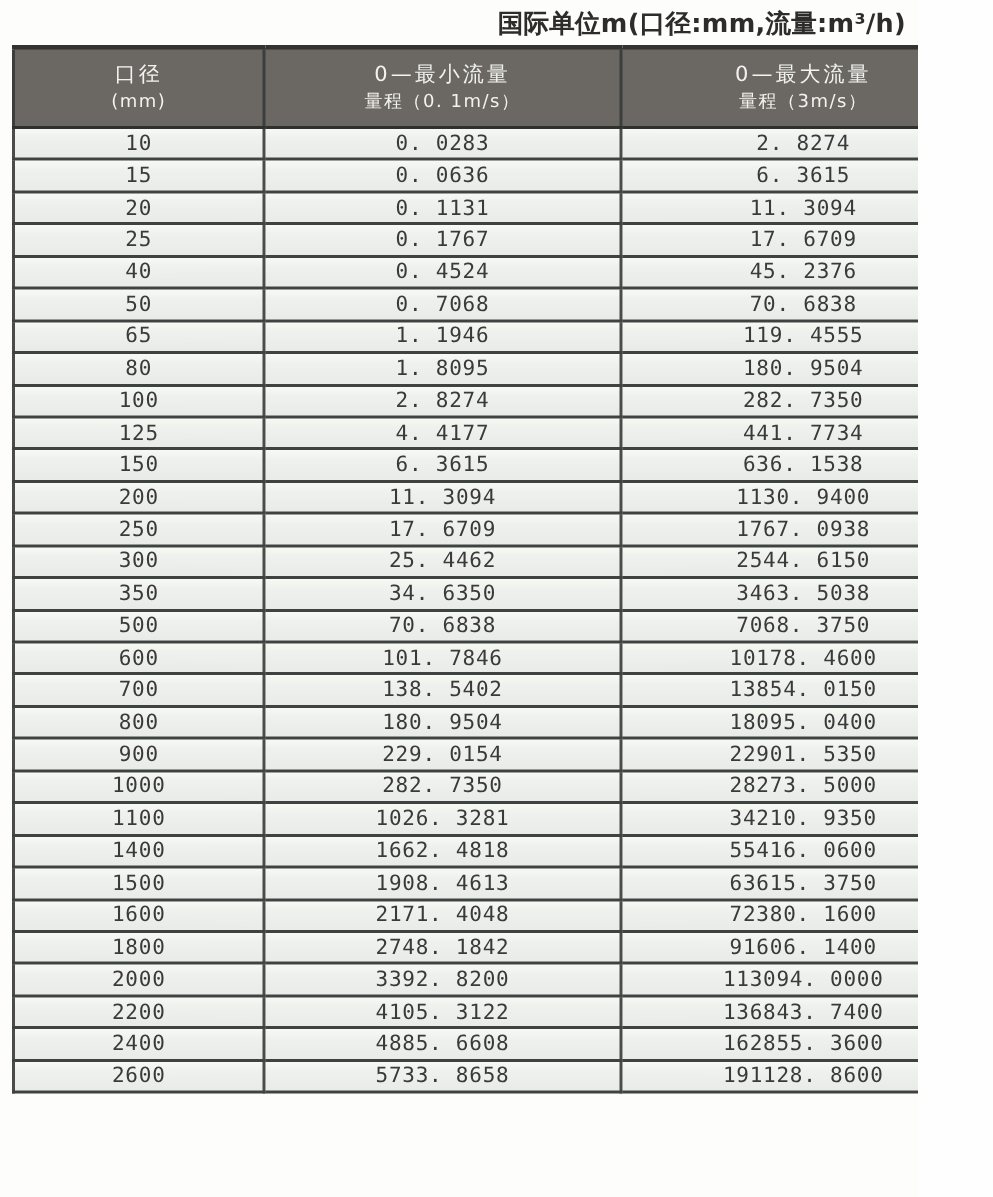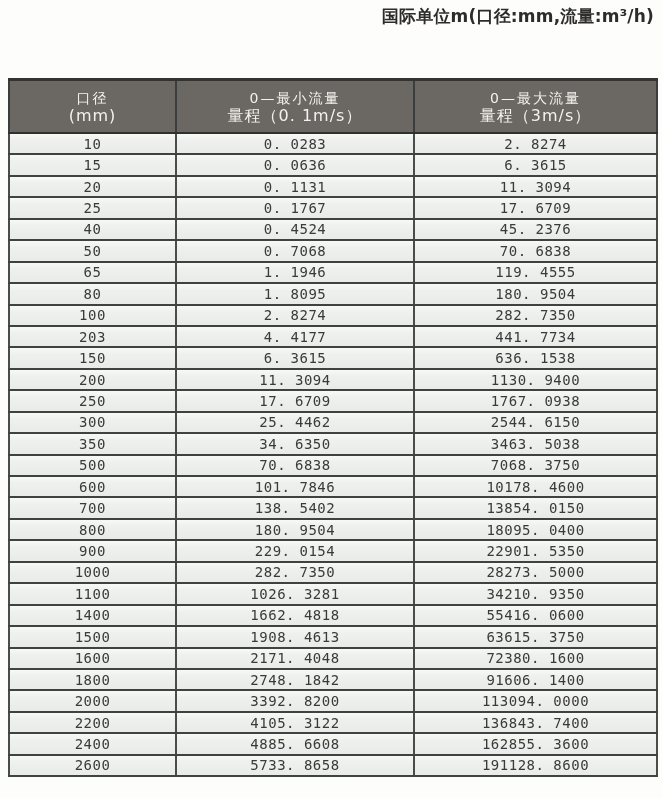--- a/index.html
+++ b/index.html
@@ -3,21 +3,21 @@
 <meta charset="utf-8">
 <style>
   html, body {
     margin: 0;
     padding: 0;
     background: #fefefe;
     font-family: "DejaVu Sans", sans-serif;
   }
   .page {
     position: relative;
-    width: 662px;
+    width: 612px;
     height: 798px;
     background: #fdfdfc;
     overflow: hidden;
   }
   .title {
     box-sizing: border-box;
     height: 30px;
     padding: 4px 8px 0 0;
     text-align: right;
     font-size: 17px;
@@ -25,41 +25,40 @@
     font-weight: 600;
     color: #2e2c2a;
     letter-spacing: 0.2px;
   }
   table.flow-table {
     border-collapse: collapse;
     table-layout: fixed;
     margin-left: 8px;
     width: 648px;
     border: 2px solid #3b3e3c;
-    margin-top: 48px;
   }
   col.c1 { width: 167px; }
   col.c2 { width: 238px; }
   col.c3 { width: 243px; }
   thead th {
     background: #6b6762;
     color: #f2f2ee;
     font-weight: normal;
     font-size: 14px;
     letter-spacing: 2px;
     height: 51px;
     border: 2px solid #3b3e3c;
     border-top: 3px solid #35332f;
     border-bottom: 2px solid #2f312f;
     text-align: center;
     vertical-align: middle;
     padding: 0;
   }
   thead th .h-line1 { line-height: 18px; }
-  thead th .h-line2 { line-height: 17px; font-size: 16px; letter-spacing: 1px; }
+  thead th .h-line2 { line-height: 17px; font-size: 12px; letter-spacing: 1px; }
   tbody td {
     height: 19.45px;
     padding: 0;
     text-align: center;
     vertical-align: middle;
     font-family: "DejaVu Sans Mono", monospace;
     font-size: 14px;
     color: #3a3a3a;
     letter-spacing: 0.5px;
     background: linear-gradient(180deg, #f7f9f5 0%, #eef1ed 30%, #e8ebe7 100%);
@@ -138,21 +137,21 @@
           <td>80</td>
           <td>1. 8095</td>
           <td>180. 9504</td>
         </tr>
         <tr>
           <td>100</td>
           <td>2. 8274</td>
           <td>282. 7350</td>
         </tr>
         <tr>
-          <td>203</td>
+          <td>125</td>
           <td>4. 4177</td>
           <td>441. 7734</td>
         </tr>
         <tr>
           <td>150</td>
           <td>6. 3615</td>
           <td>636. 1538</td>
         </tr>
         <tr>
           <td>200</td>

